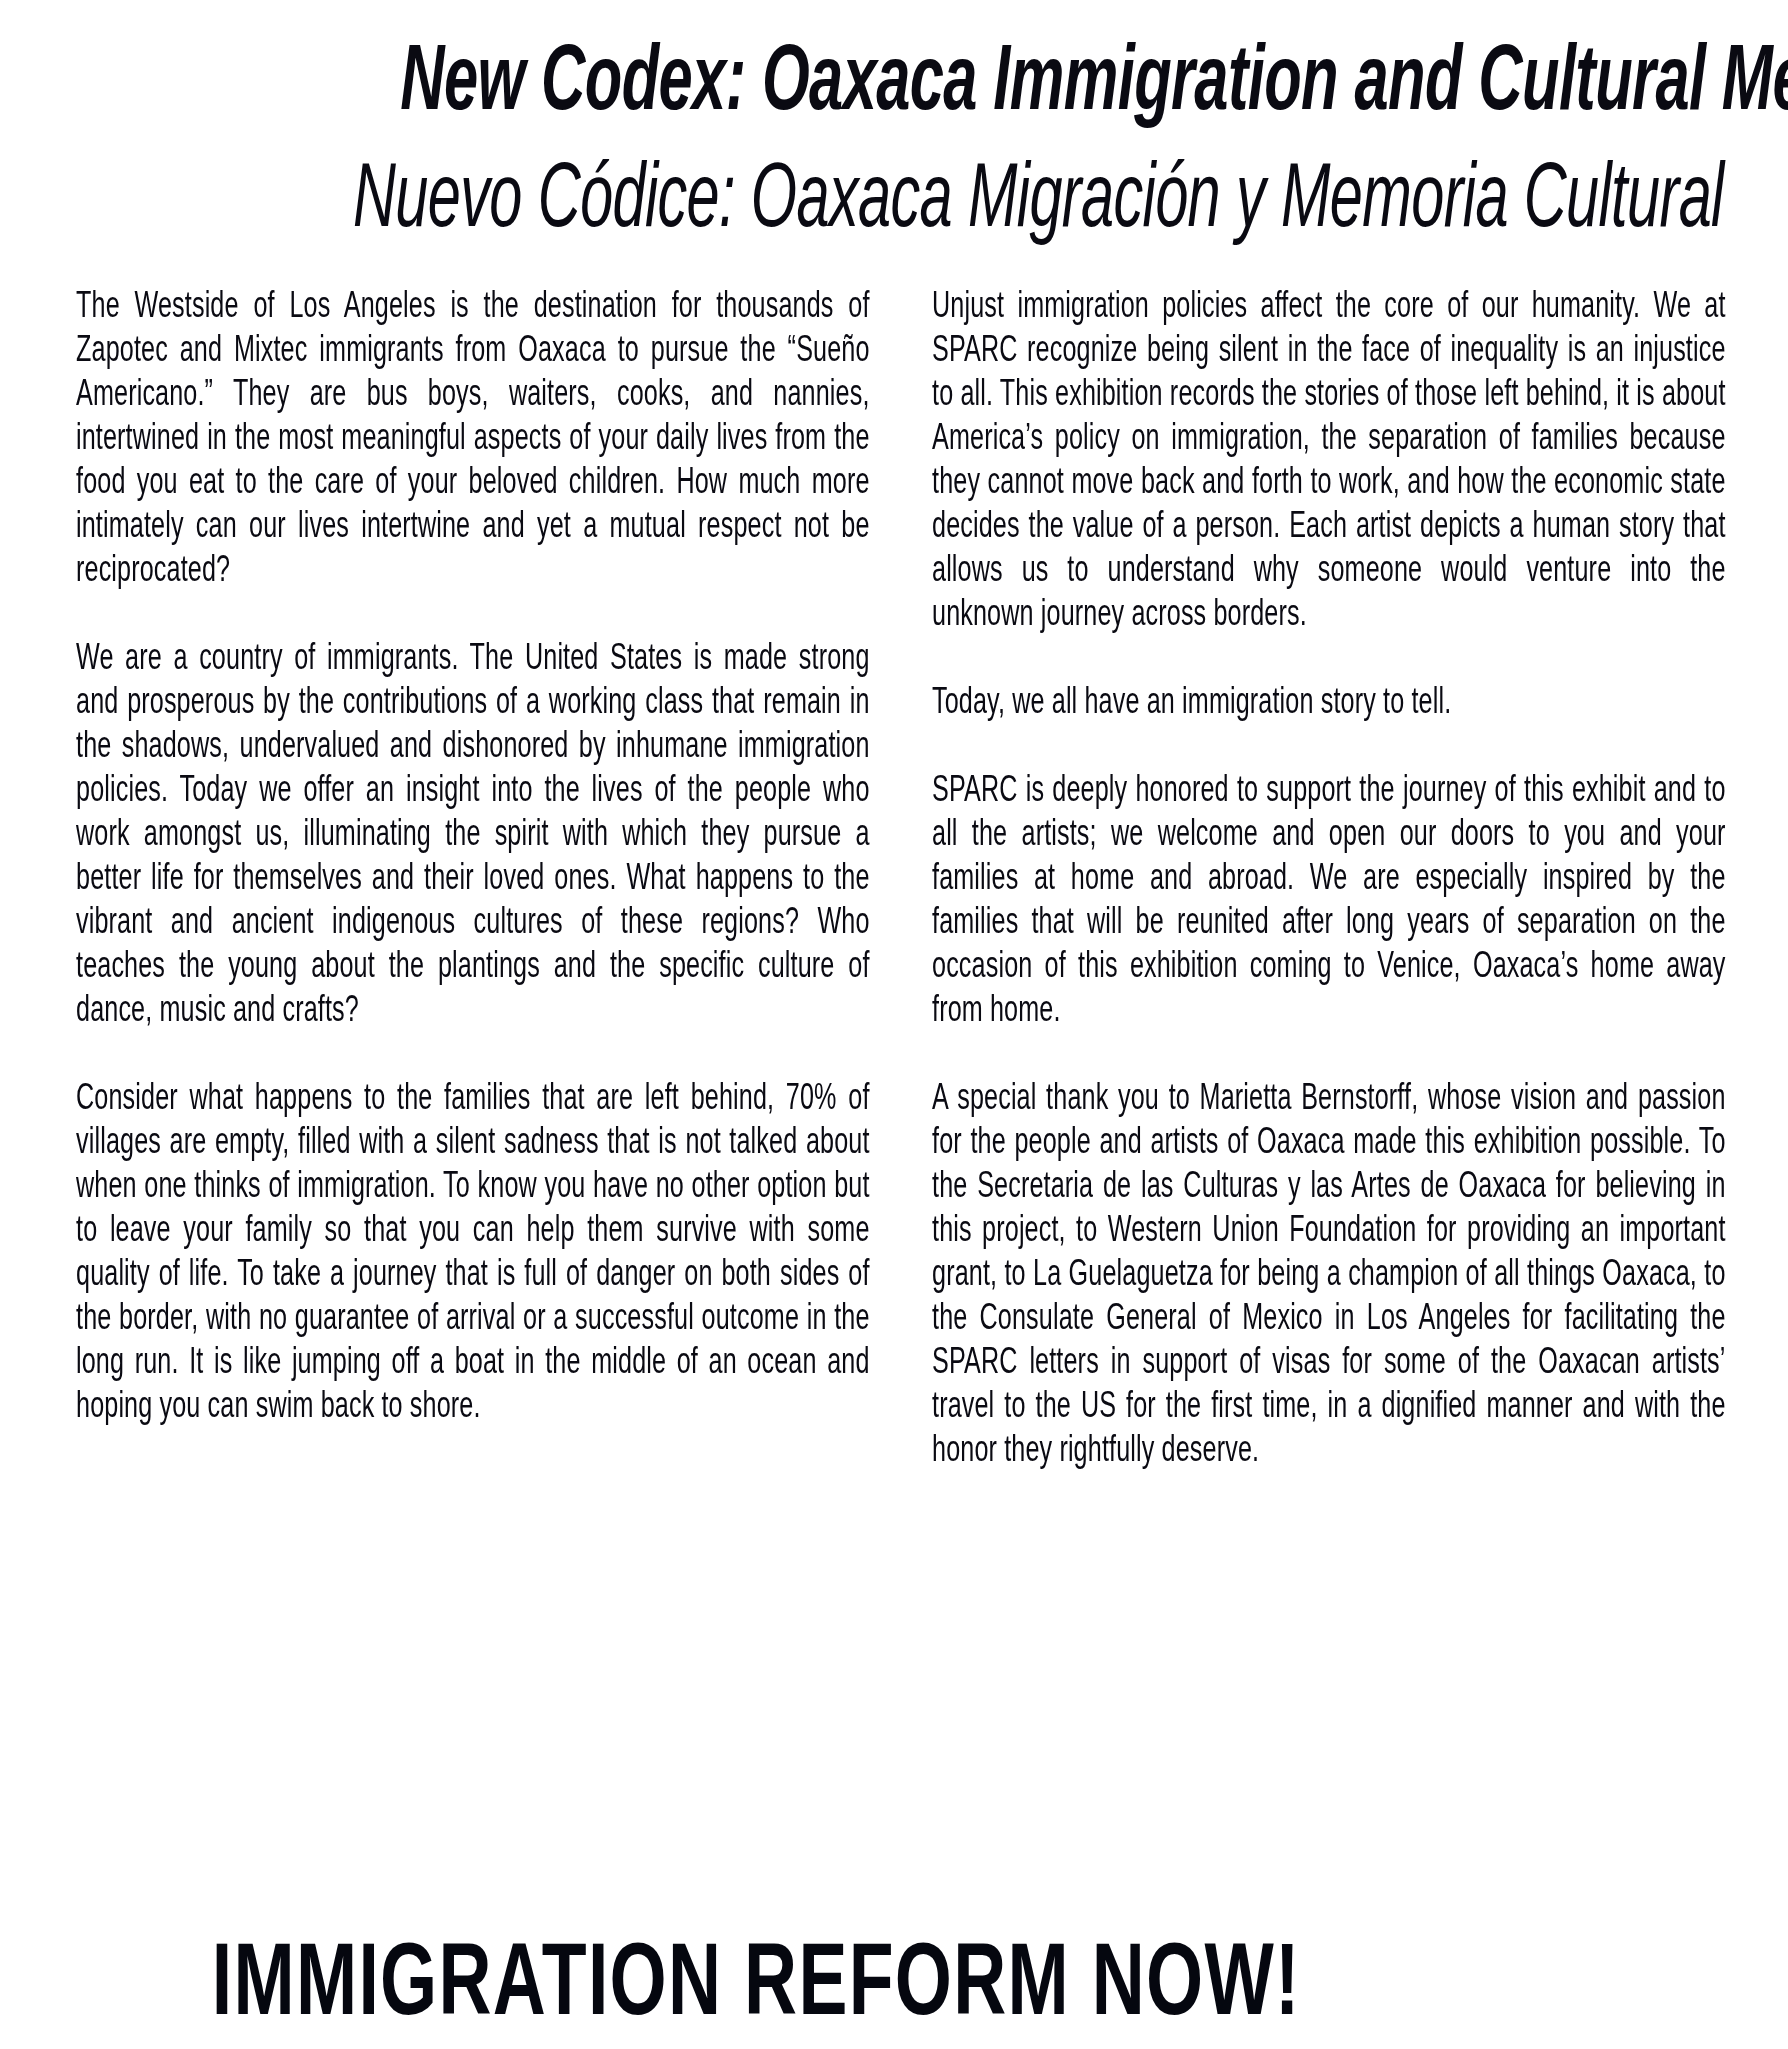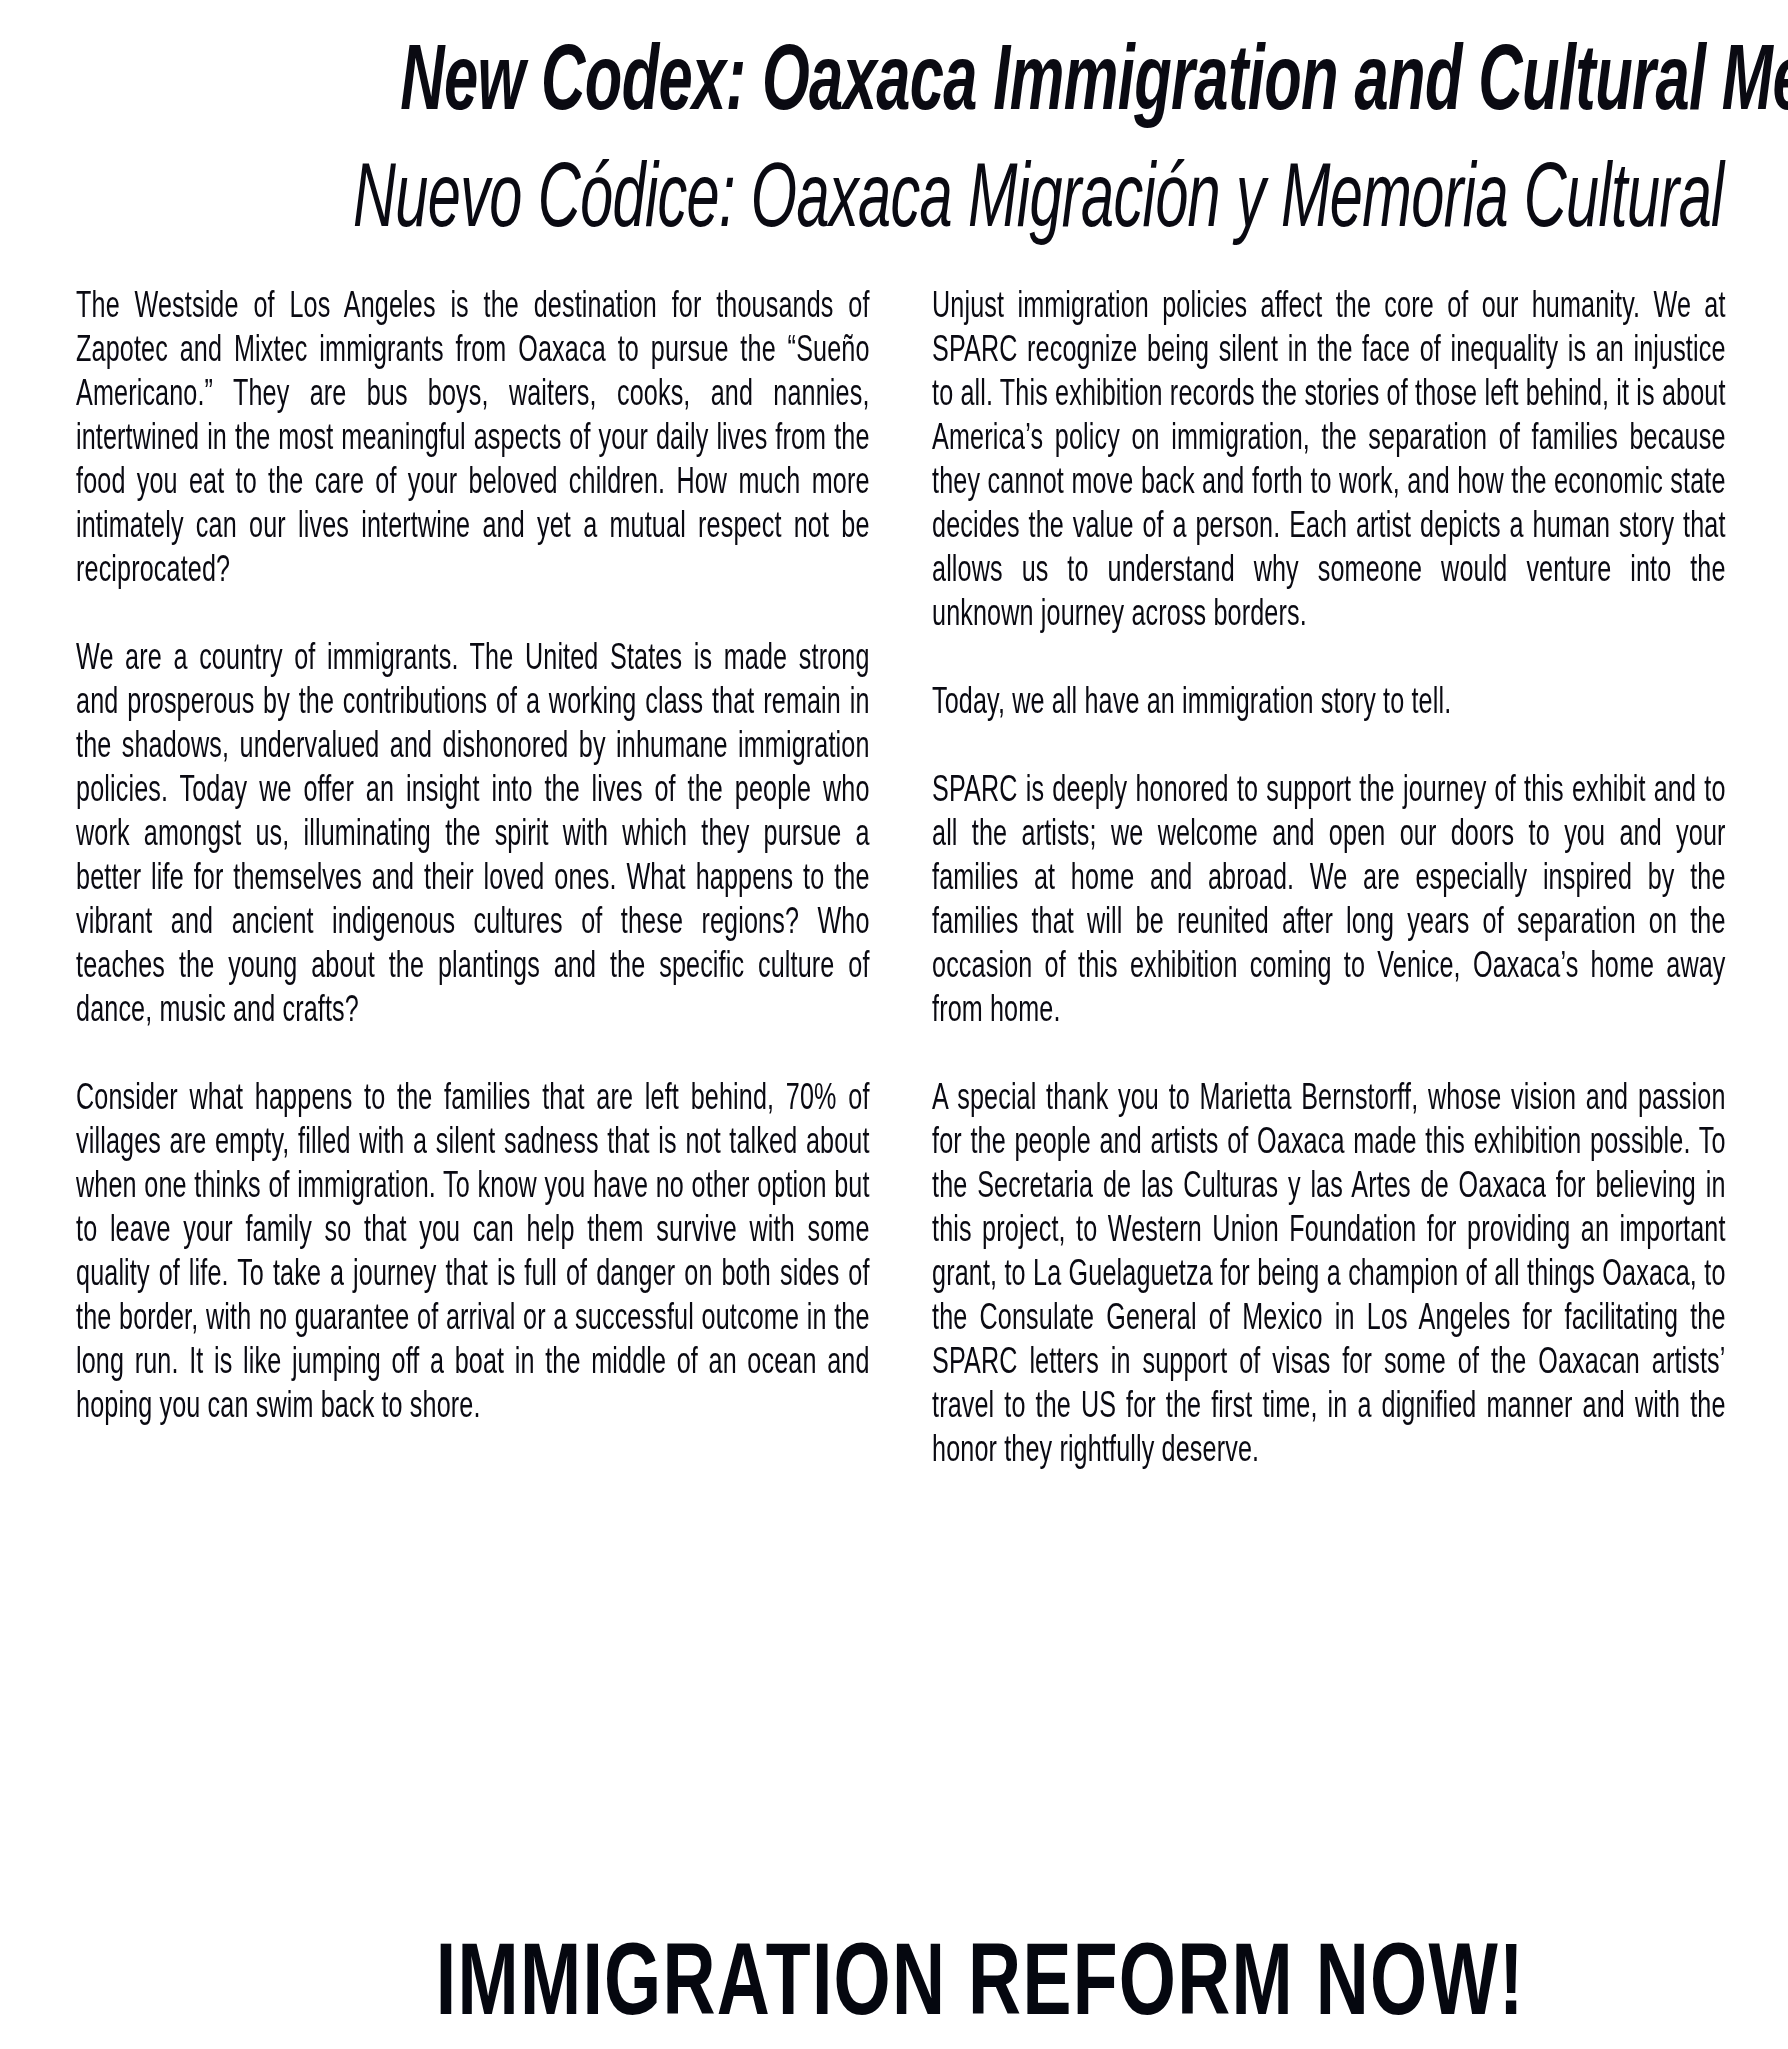--- a/index.html
+++ b/index.html
@@ -72,21 +72,21 @@
       letter-spacing: 0.2px;
     }
     .para.last-line-left {
       text-align-last: left;
     }
     .footer-wrap {
       position: absolute;
       left: 0;
       top: 1927px;
       width: 1737px;
-      text-align: right;
+      text-align: left;
       white-space: nowrap;
     }
     .footer-wrap span {
       display: inline-block;
       font-family: "Liberation Sans", sans-serif;
       font-weight: bold;
       font-size: 102px;
       line-height: 105px;
       transform: scaleX(0.72);
       transform-origin: center;

